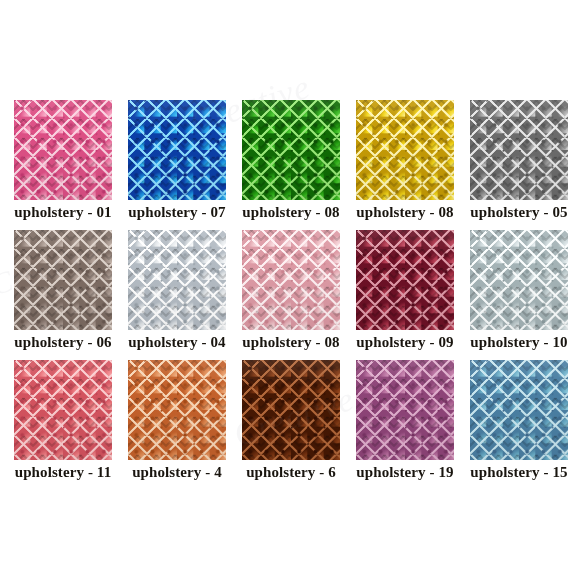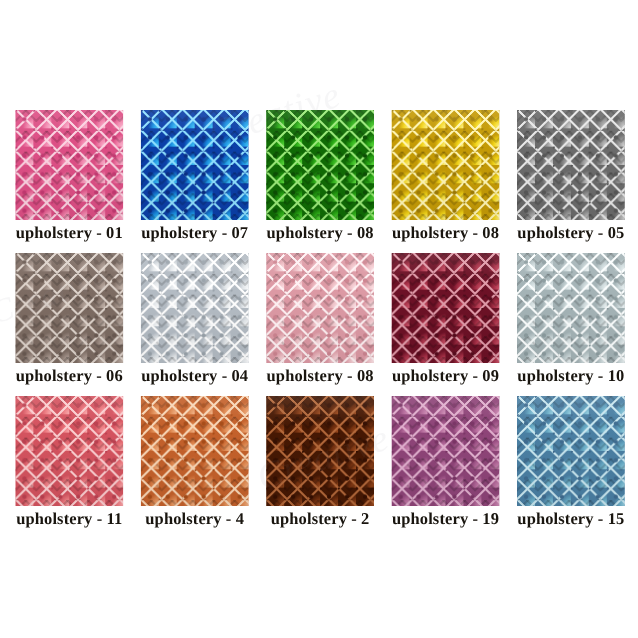--- a/index.html
+++ b/index.html
@@ -187,21 +187,21 @@
             <div class="tuft" style="background-image: linear-gradient(rgba(255, 255, 255, 0.1) 0%, rgba(255, 255, 255, 0) 28%, rgba(0, 0, 0, 0.05) 100%);"></div>
           </div>
           <div class="label">upholstery - 4</div>
         </div>
         <div class="cell">
           <div class="swatch">
             <div class="tuft" style="background-color: rgb(115, 48, 15); background-image: repeating-linear-gradient(45deg, rgba(0, 0, 0, 0) 0px, rgba(0, 0, 0, 0) 13.072px, rgb(179, 104, 58) 13.072px, rgb(179, 104, 58) 15.0328px, rgba(0, 0, 0, 0) 15.0328px, rgba(0, 0, 0, 0) 18.9544px), repeating-linear-gradient(-45deg, rgba(0, 0, 0, 0) 0px, rgba(0, 0, 0, 0) 13.072px, rgb(179, 104, 58) 13.072px, rgb(179, 104, 58) 15.0328px, rgba(0, 0, 0, 0) 15.0328px, rgba(0, 0, 0, 0) 18.9544px), repeating-linear-gradient(45deg, rgba(0, 0, 0, 0.16) 0px, rgba(0, 0, 0, 0.16) 2px, rgba(0, 0, 0, 0) 2px, rgba(0, 0, 0, 0) 18.9544px), repeating-linear-gradient(-45deg, rgba(0, 0, 0, 0.16) 0px, rgba(0, 0, 0, 0.16) 2px, rgba(0, 0, 0, 0) 2px, rgba(0, 0, 0, 0) 18.9544px), radial-gradient(10.1308px 11.0022px at 16.34px 15.8365px, rgb(155, 74, 30) 0%, rgb(115, 48, 15) 52%, rgb(70, 24, 3) 97%), radial-gradient(10.1308px 11.0022px at 8.17px 7.5015px, rgb(155, 74, 30) 0%, rgb(115, 48, 15) 52%, rgb(70, 24, 3) 97%); background-size: 18.9544px 18.9544px, 18.9544px 18.9544px, 18.9544px 18.9544px, 18.9544px 18.9544px, 16.34px 16.67px, 16.34px 16.67px; background-blend-mode: normal, normal, multiply, multiply, normal, normal;"></div>
             <div class="tuft" style="background-image: radial-gradient(2.3693px at 8.17px 8.335px, rgb(53, 15, 1) 0%, rgb(53, 15, 1) 62%, rgba(0, 0, 0, 0) 100%), radial-gradient(2.3693px at 0px 0px, rgb(53, 15, 1) 0%, rgb(53, 15, 1) 62%, rgba(0, 0, 0, 0) 100%); background-size: 16.34px 16.67px, 16.34px 16.67px;"></div>
             <div class="tuft" style="background-image: linear-gradient(rgba(255, 255, 255, 0.1) 0%, rgba(255, 255, 255, 0) 28%, rgba(0, 0, 0, 0.05) 100%);"></div>
           </div>
-          <div class="label">upholstery - 2</div>
+          <div class="label">upholstery - 6</div>
         </div>
         <div class="cell">
           <div class="swatch">
             <div class="tuft" style="background-color: rgb(180, 105, 154); background-image: repeating-linear-gradient(45deg, rgba(0, 0, 0, 0) 0px, rgba(0, 0, 0, 0) 13.072px, rgb(224, 174, 205) 13.072px, rgb(224, 174, 205) 15.0328px, rgba(0, 0, 0, 0) 15.0328px, rgba(0, 0, 0, 0) 18.9544px), repeating-linear-gradient(-45deg, rgba(0, 0, 0, 0) 0px, rgba(0, 0, 0, 0) 13.072px, rgb(224, 174, 205) 13.072px, rgb(224, 174, 205) 15.0328px, rgba(0, 0, 0, 0) 15.0328px, rgba(0, 0, 0, 0) 18.9544px), repeating-linear-gradient(45deg, rgba(0, 0, 0, 0.16) 0px, rgba(0, 0, 0, 0.16) 2px, rgba(0, 0, 0, 0) 2px, rgba(0, 0, 0, 0) 18.9544px), repeating-linear-gradient(-45deg, rgba(0, 0, 0, 0.16) 0px, rgba(0, 0, 0, 0.16) 2px, rgba(0, 0, 0, 0) 2px, rgba(0, 0, 0, 0) 18.9544px), radial-gradient(10.1308px 11.0022px at 16.34px 15.8365px, rgb(207, 143, 182) 0%, rgb(180, 105, 154) 52%, rgb(142, 68, 120) 97%), radial-gradient(10.1308px 11.0022px at 8.17px 7.5015px, rgb(207, 143, 182) 0%, rgb(180, 105, 154) 52%, rgb(142, 68, 120) 97%); background-size: 18.9544px 18.9544px, 18.9544px 18.9544px, 18.9544px 18.9544px, 18.9544px 18.9544px, 16.34px 16.67px, 16.34px 16.67px; background-blend-mode: normal, normal, multiply, multiply, normal, normal;"></div>
             <div class="tuft" style="background-image: radial-gradient(2.3693px at 8.17px 8.335px, rgb(122, 52, 101) 0%, rgb(122, 52, 101) 62%, rgba(0, 0, 0, 0) 100%), radial-gradient(2.3693px at 0px 0px, rgb(122, 52, 101) 0%, rgb(122, 52, 101) 62%, rgba(0, 0, 0, 0) 100%); background-size: 16.34px 16.67px, 16.34px 16.67px;"></div>
             <div class="tuft" style="background-image: linear-gradient(rgba(255, 255, 255, 0.1) 0%, rgba(255, 255, 255, 0) 28%, rgba(0, 0, 0, 0.05) 100%);"></div>
           </div>
           <div class="label">upholstery - 19</div>
         </div>
         <div class="cell">

